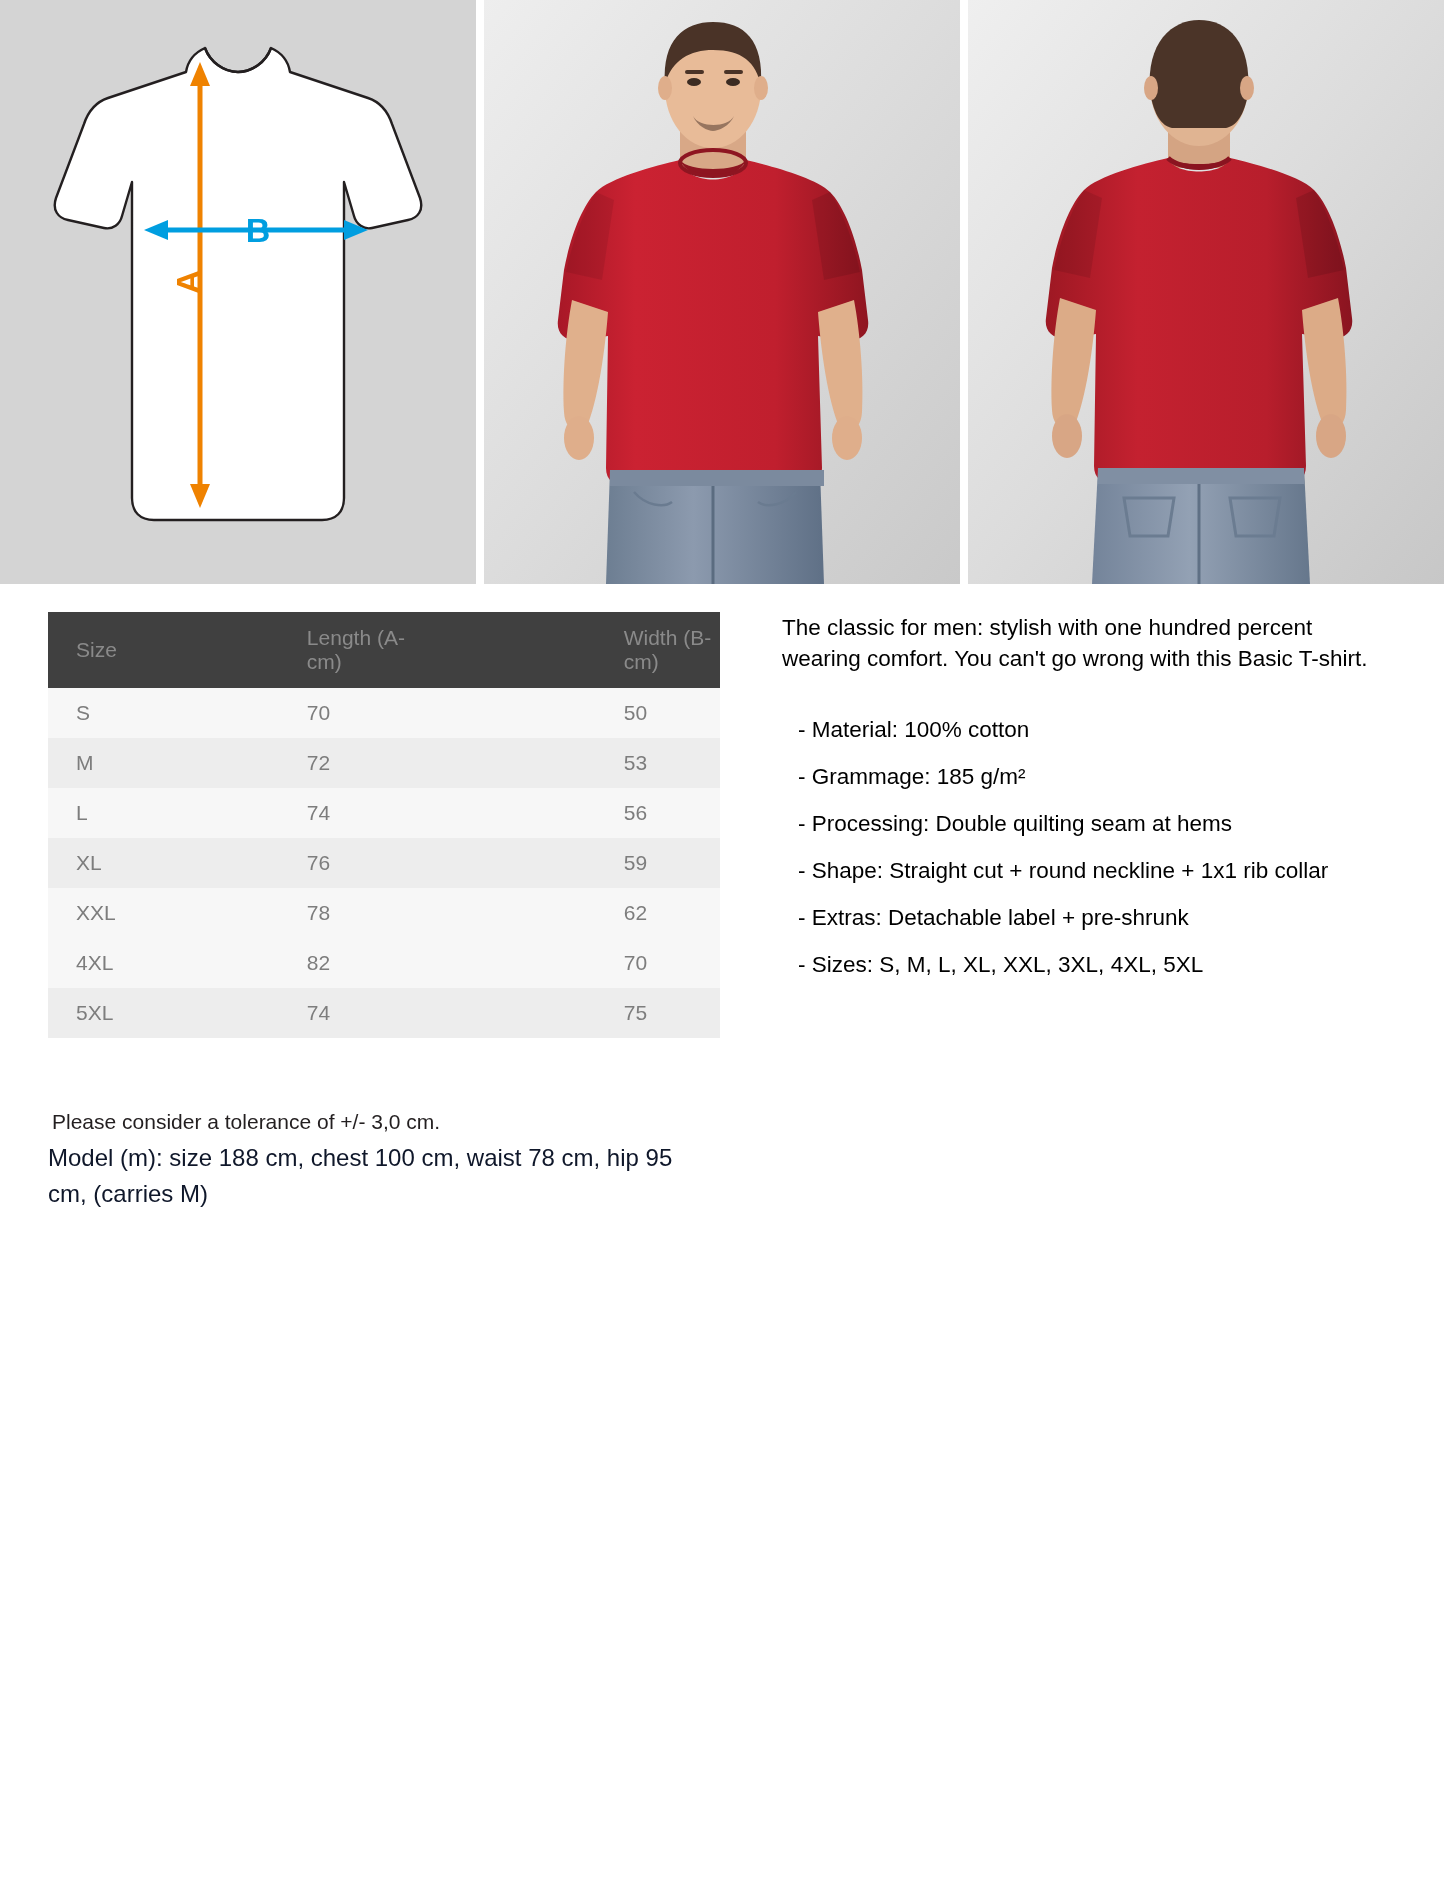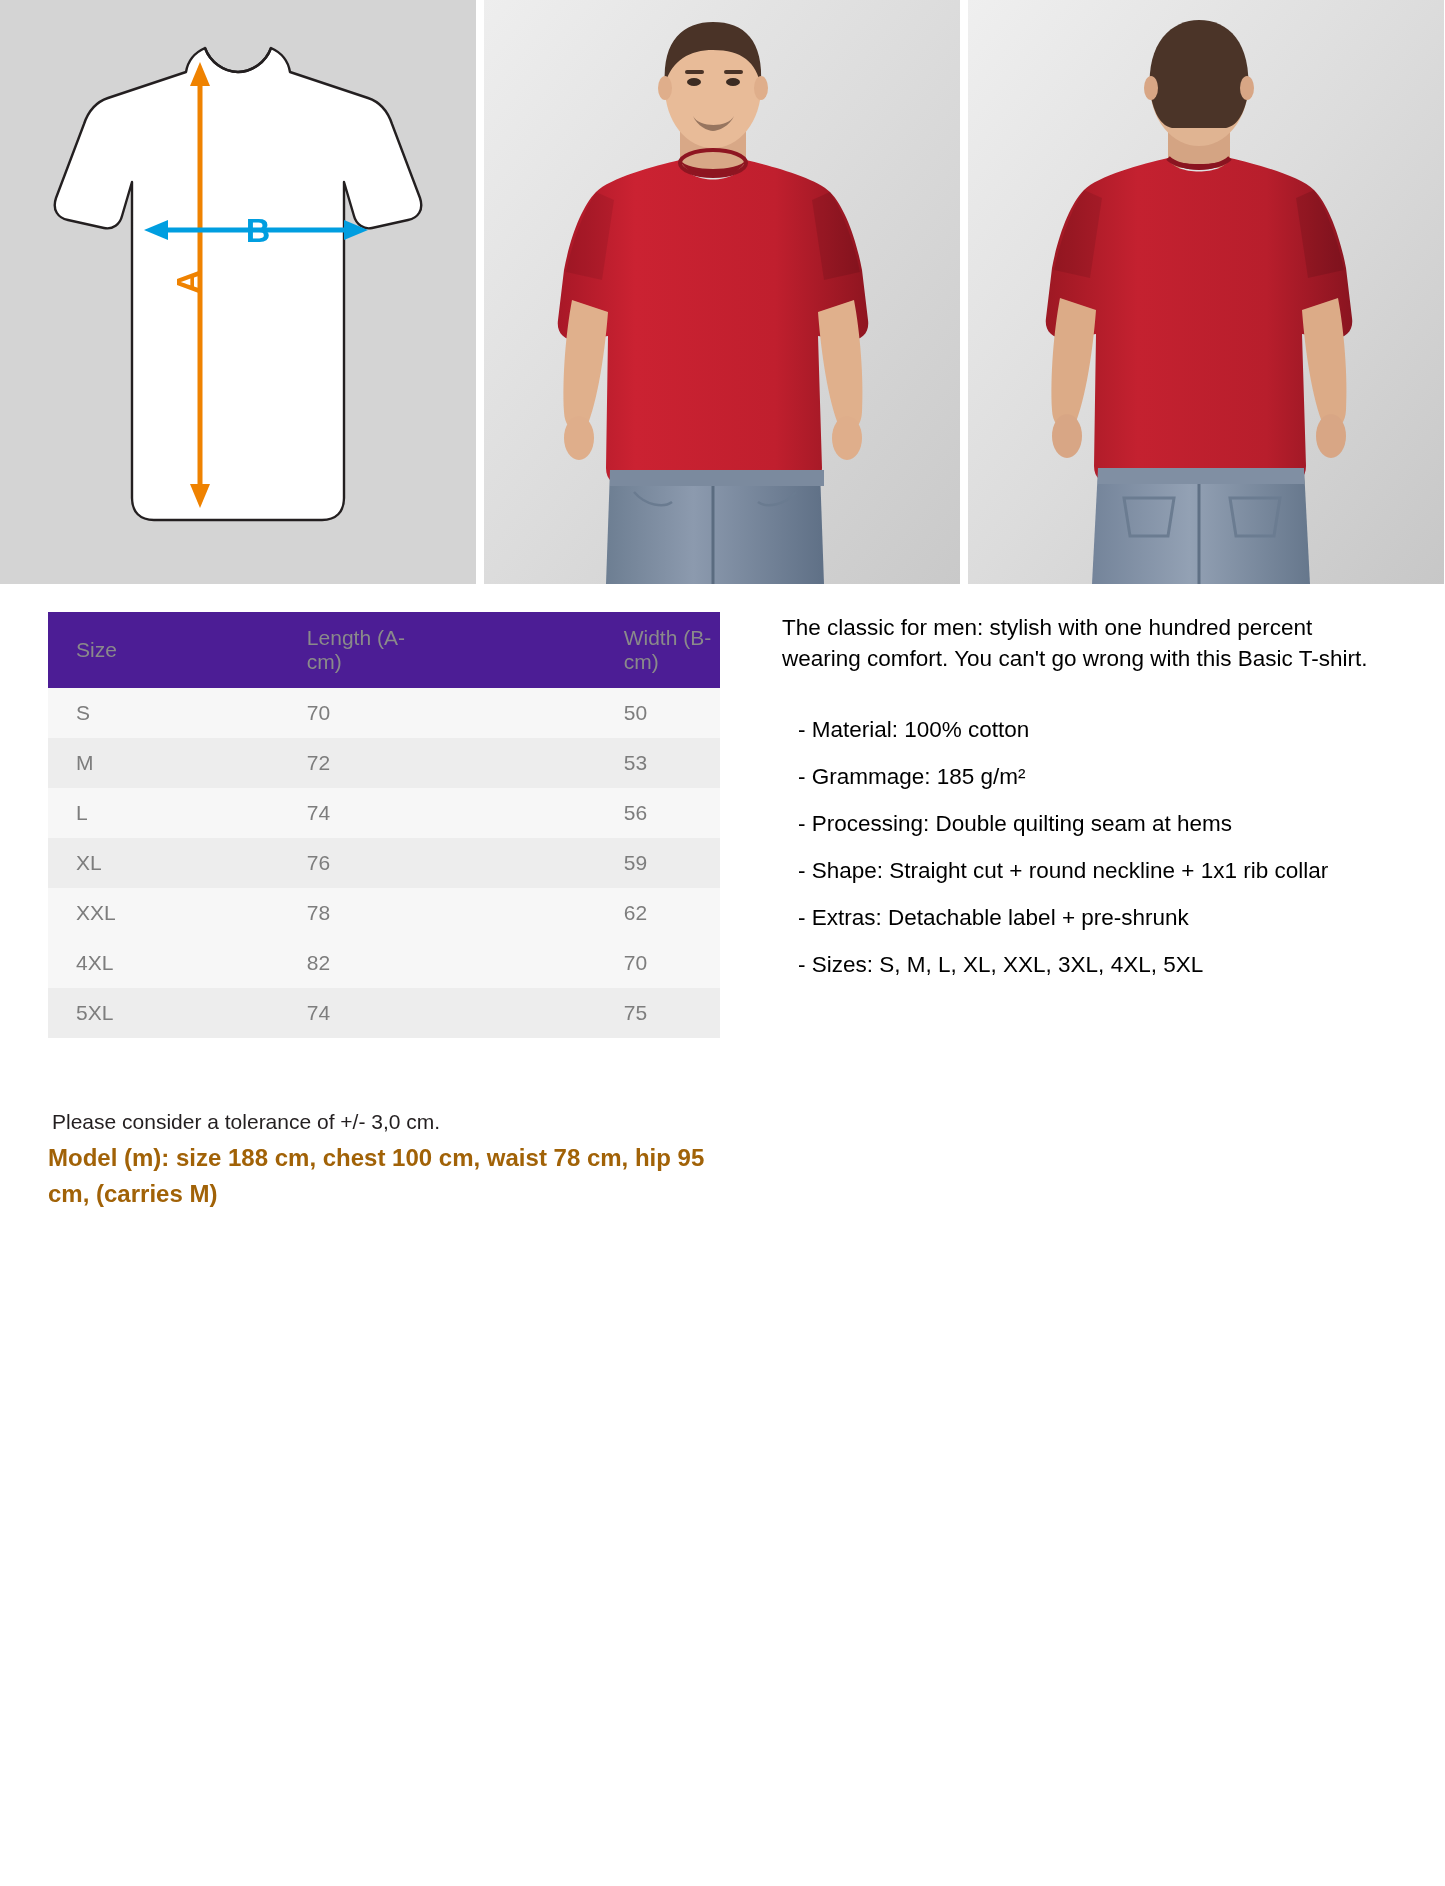--- a/index.html
+++ b/index.html
@@ -77,21 +77,21 @@
   table.size-table th:nth-child(2),
   table.size-table td:nth-child(2) {
     padding-left: 190px;
   }
   table.size-table th:nth-child(3),
   table.size-table td:nth-child(3) {
     padding-left: 210px;
   }
   table.size-table tr.odd { background: #ededed; }
   table.size-table tr.even { background: #f7f7f7; }
-  table.size-table tr.head { background: #4c1d95; }
+  table.size-table tr.head { background: #404040; }
 
   .desc {
     flex: 1;
     padding-left: 62px;
     font-size: 22.5px;
     line-height: 1.38;
     color: #000000;
   }
   .desc p { margin: 0; }
   .desc .spacer { height: 24px; }
@@ -102,22 +102,22 @@
     margin-top: 72px;
     width: 700px;
   }
   .tolerance {
     font-size: 21px;
     color: #231f20;
     margin: 0 0 6px 4px;
   }
   .model {
     font-size: 24px;
-    font-weight: bold;
-    color: #a16207;
+    font-weight: normal;
+    color: #0f172a;
     line-height: 1.5;
     margin: 0;
     max-width: 660px;
   }
 </style>
 </head>
 <body>
 
 <div class="image-row">
 

